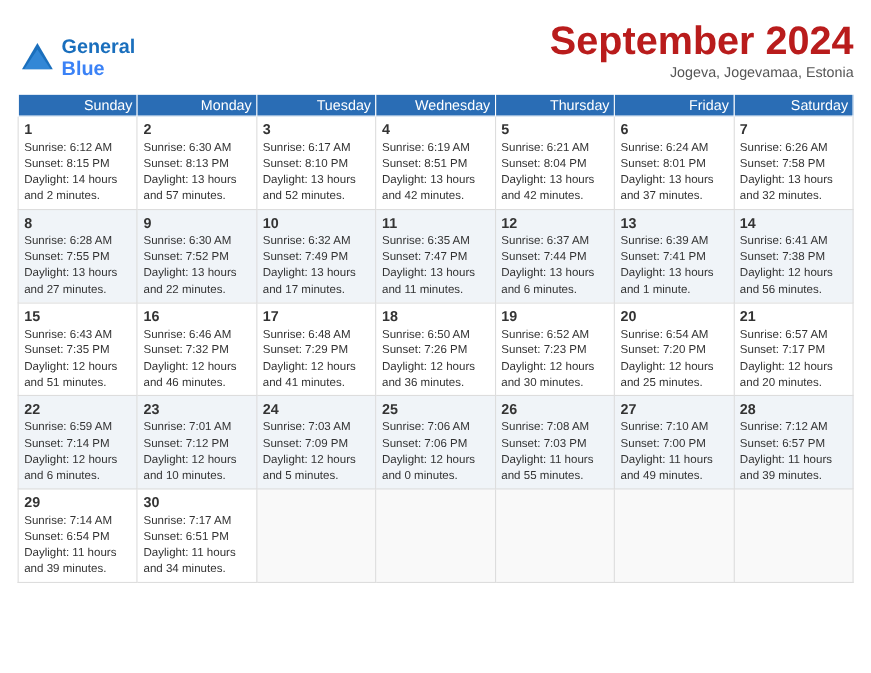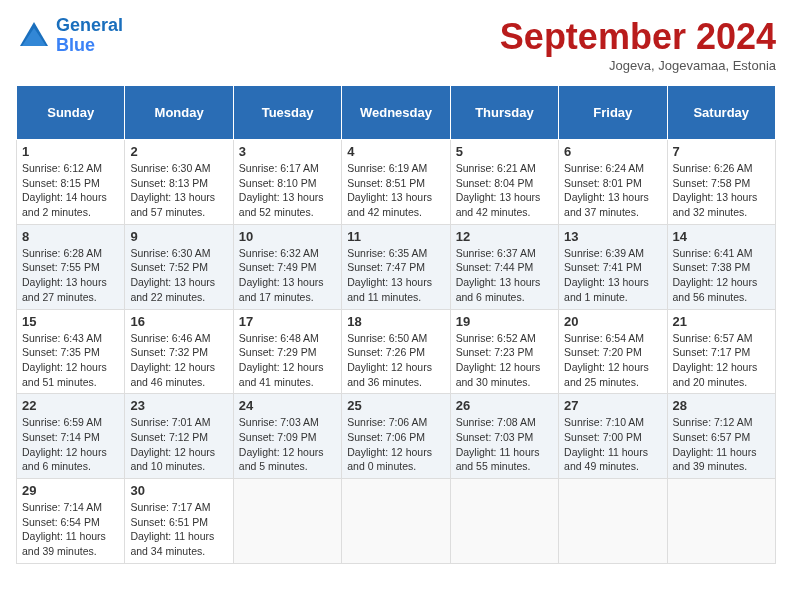--- a/index.html
+++ b/index.html
@@ -6,21 +6,21 @@
     body {
       font-family: Arial, sans-serif;
       background: #fff;
       width: 792px;
       min-height: 612px;
       padding: 16px;
     }
     .header {
       display: flex;
       justify-content: space-between;
-      align-items: flex-start;
+      align-items: flex-end;
       margin-bottom: 12px;
     }
     .logo {
       display: flex;
       align-items: center;
       gap: 4px;
     }
     .logo-text {
       font-size: 18px;
       font-weight: bold;
@@ -43,25 +43,25 @@
       color: #555;
     }
     table {
       width: 100%;
       border-collapse: collapse;
       font-size: 11px;
     }
     thead tr th {
       background: #2a6db5;
       color: #fff;
-      padding: 19px 4px;
+      padding: 2px 4px;
       font-size: 13px;
-      font-weight: bold;
+      font-weight: normal;
       border: 1px solid #fff;
-      text-align: center;
+      text-align: right;
     }
     tbody tr td {
       vertical-align: top;
       padding: 4px 5px;
       border: 1px solid #ddd;
       width: 14.28%;
       background: #fff;
       min-height: 80px;
     }
     tbody tr:nth-child(even) td {

